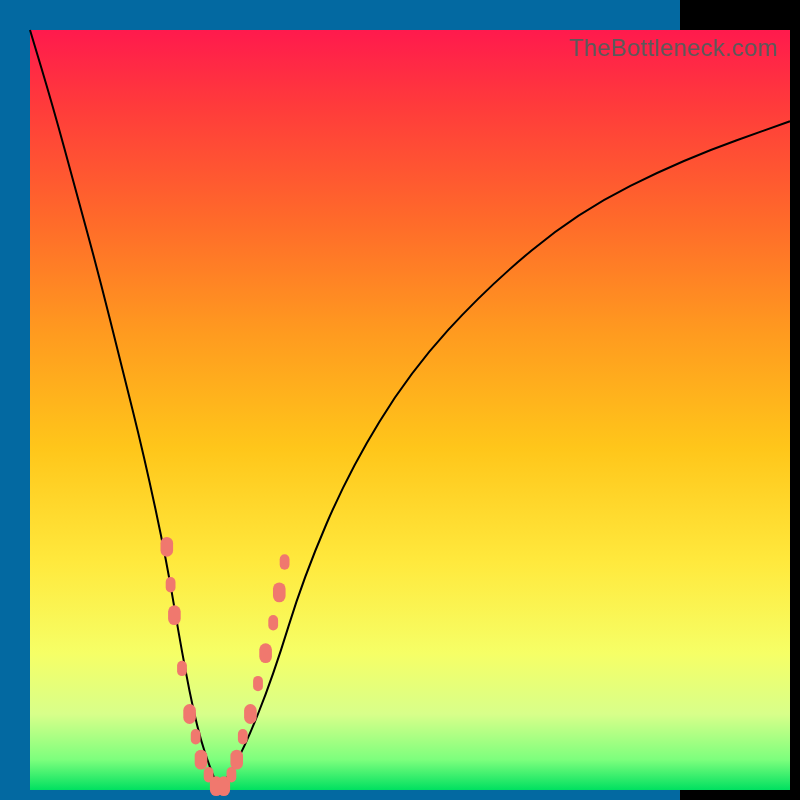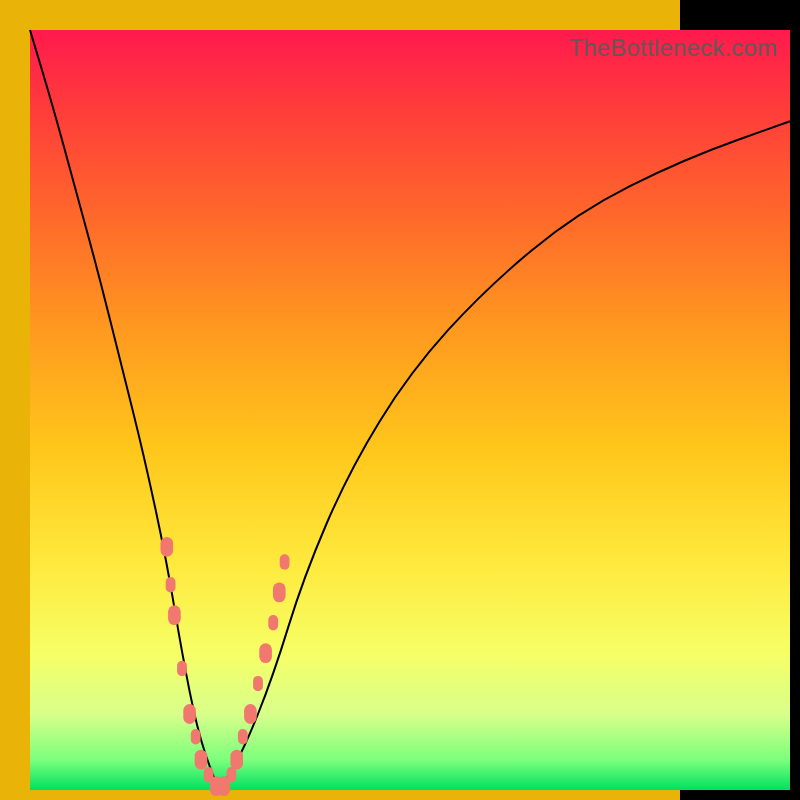--- a/index.html
+++ b/index.html
@@ -8,21 +8,21 @@
     width: 800px;
     height: 800px;
     overflow: hidden;
     background: #000;
     font-family: Arial, Helvetica, sans-serif;
   }
   .frame {
     position: relative;
     width: 680px;
     height: 800px;
-    background: #eab308;
+    background: #0369a1;
   }
   .plot-area {
     position: absolute;
     left: 30px;
     top: 30px;
     width: 760px;
     height: 760px;
     background: linear-gradient(
       to bottom,
       #ff1a4d 0%,

